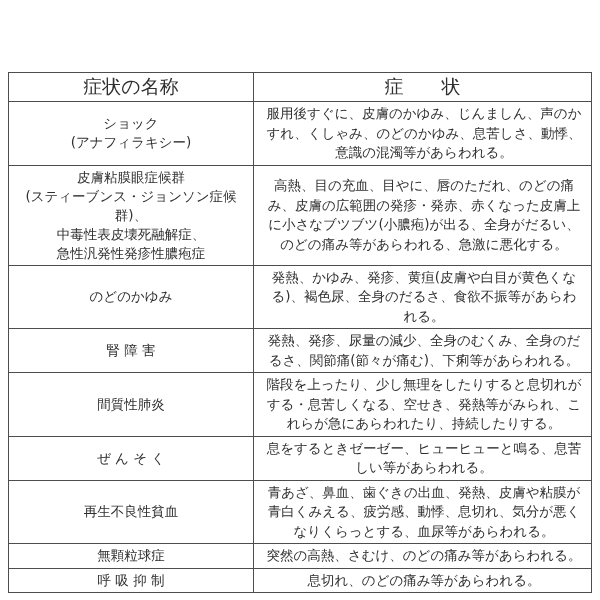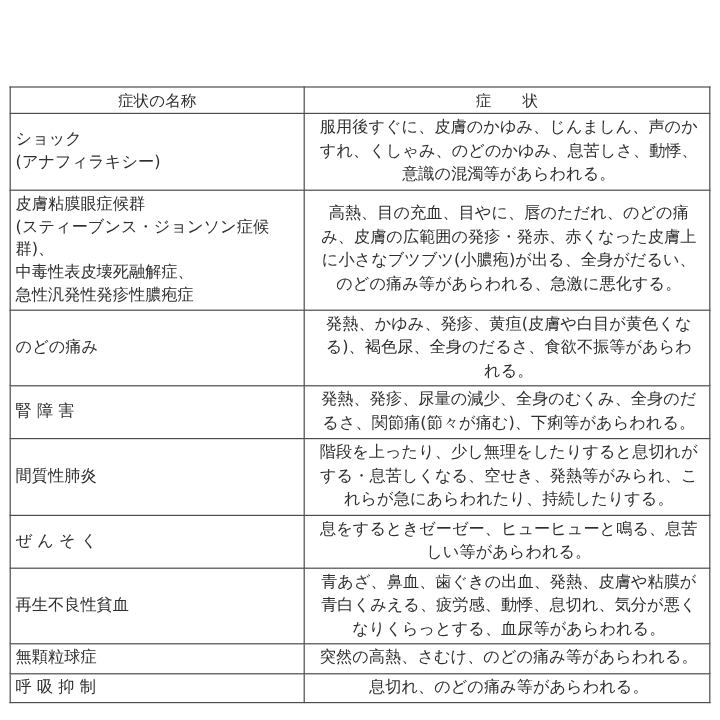--- a/index.html
+++ b/index.html
@@ -29,27 +29,28 @@
   }
   .col-name { width: 245px; }
   .col-desc { width: 338px; }
   th, td {
     border: 1px solid #4d4d4d;
     color: #2f2f2f;
     font-weight: normal;
     box-sizing: border-box;
   }
   th {
-    font-size: 13px;
+    font-size: 19px;
     height: 22px;
     text-align: center;
     vertical-align: middle;
     padding: 1px 2px;
   }
   td.name-cell {
+    text-align: center;
     vertical-align: middle;
     font-size: 13.5px;
     line-height: 19px;
     white-space: pre-line;
     padding: 2px 4px;
   }
   td.desc-cell {
     text-align: center;
     vertical-align: middle;
     font-size: 13.5px;
@@ -89,21 +90,21 @@
         <td class="desc-cell">服用後すぐに、皮膚のかゆみ、じんましん、声のかすれ、くしゃみ、のどのかゆみ、息苦しさ、動悸、意識の混濁等があらわれる。</td>
       </tr>
       <tr class="r1">
         <td class="name-cell">皮膚粘膜眼症候群
 (スティーブンス・ジョンソン症候群)、
 中毒性表皮壊死融解症、
 急性汎発性発疹性膿疱症</td>
         <td class="desc-cell">高熱、目の充血、目やに、唇のただれ、のどの痛み、皮膚の広範囲の発疹・発赤、赤くなった皮膚上に小さなブツブツ(小膿疱)が出る、全身がだるい、のどの痛み等があらわれる、急激に悪化する。</td>
       </tr>
       <tr class="r2">
-        <td class="name-cell">のどの痛み</td>
+        <td class="name-cell">のどのかゆみ</td>
         <td class="desc-cell">発熱、かゆみ、発疹、黄疸(皮膚や白目が黄色くなる)、褐色尿、全身のだるさ、食欲不振等があらわれる。</td>
       </tr>
       <tr class="r3">
         <td class="name-cell">腎 障 害</td>
         <td class="desc-cell">発熱、発疹、尿量の減少、全身のむくみ、全身のだるさ、関節痛(節々が痛む)、下痢等があらわれる。</td>
       </tr>
       <tr class="r4">
         <td class="name-cell">間質性肺炎</td>
         <td class="desc-cell">階段を上ったり、少し無理をしたりすると息切れがする・息苦しくなる、空せき、発熱等がみられ、これらが急にあらわれたり、持続したりする。</td>
       </tr>

